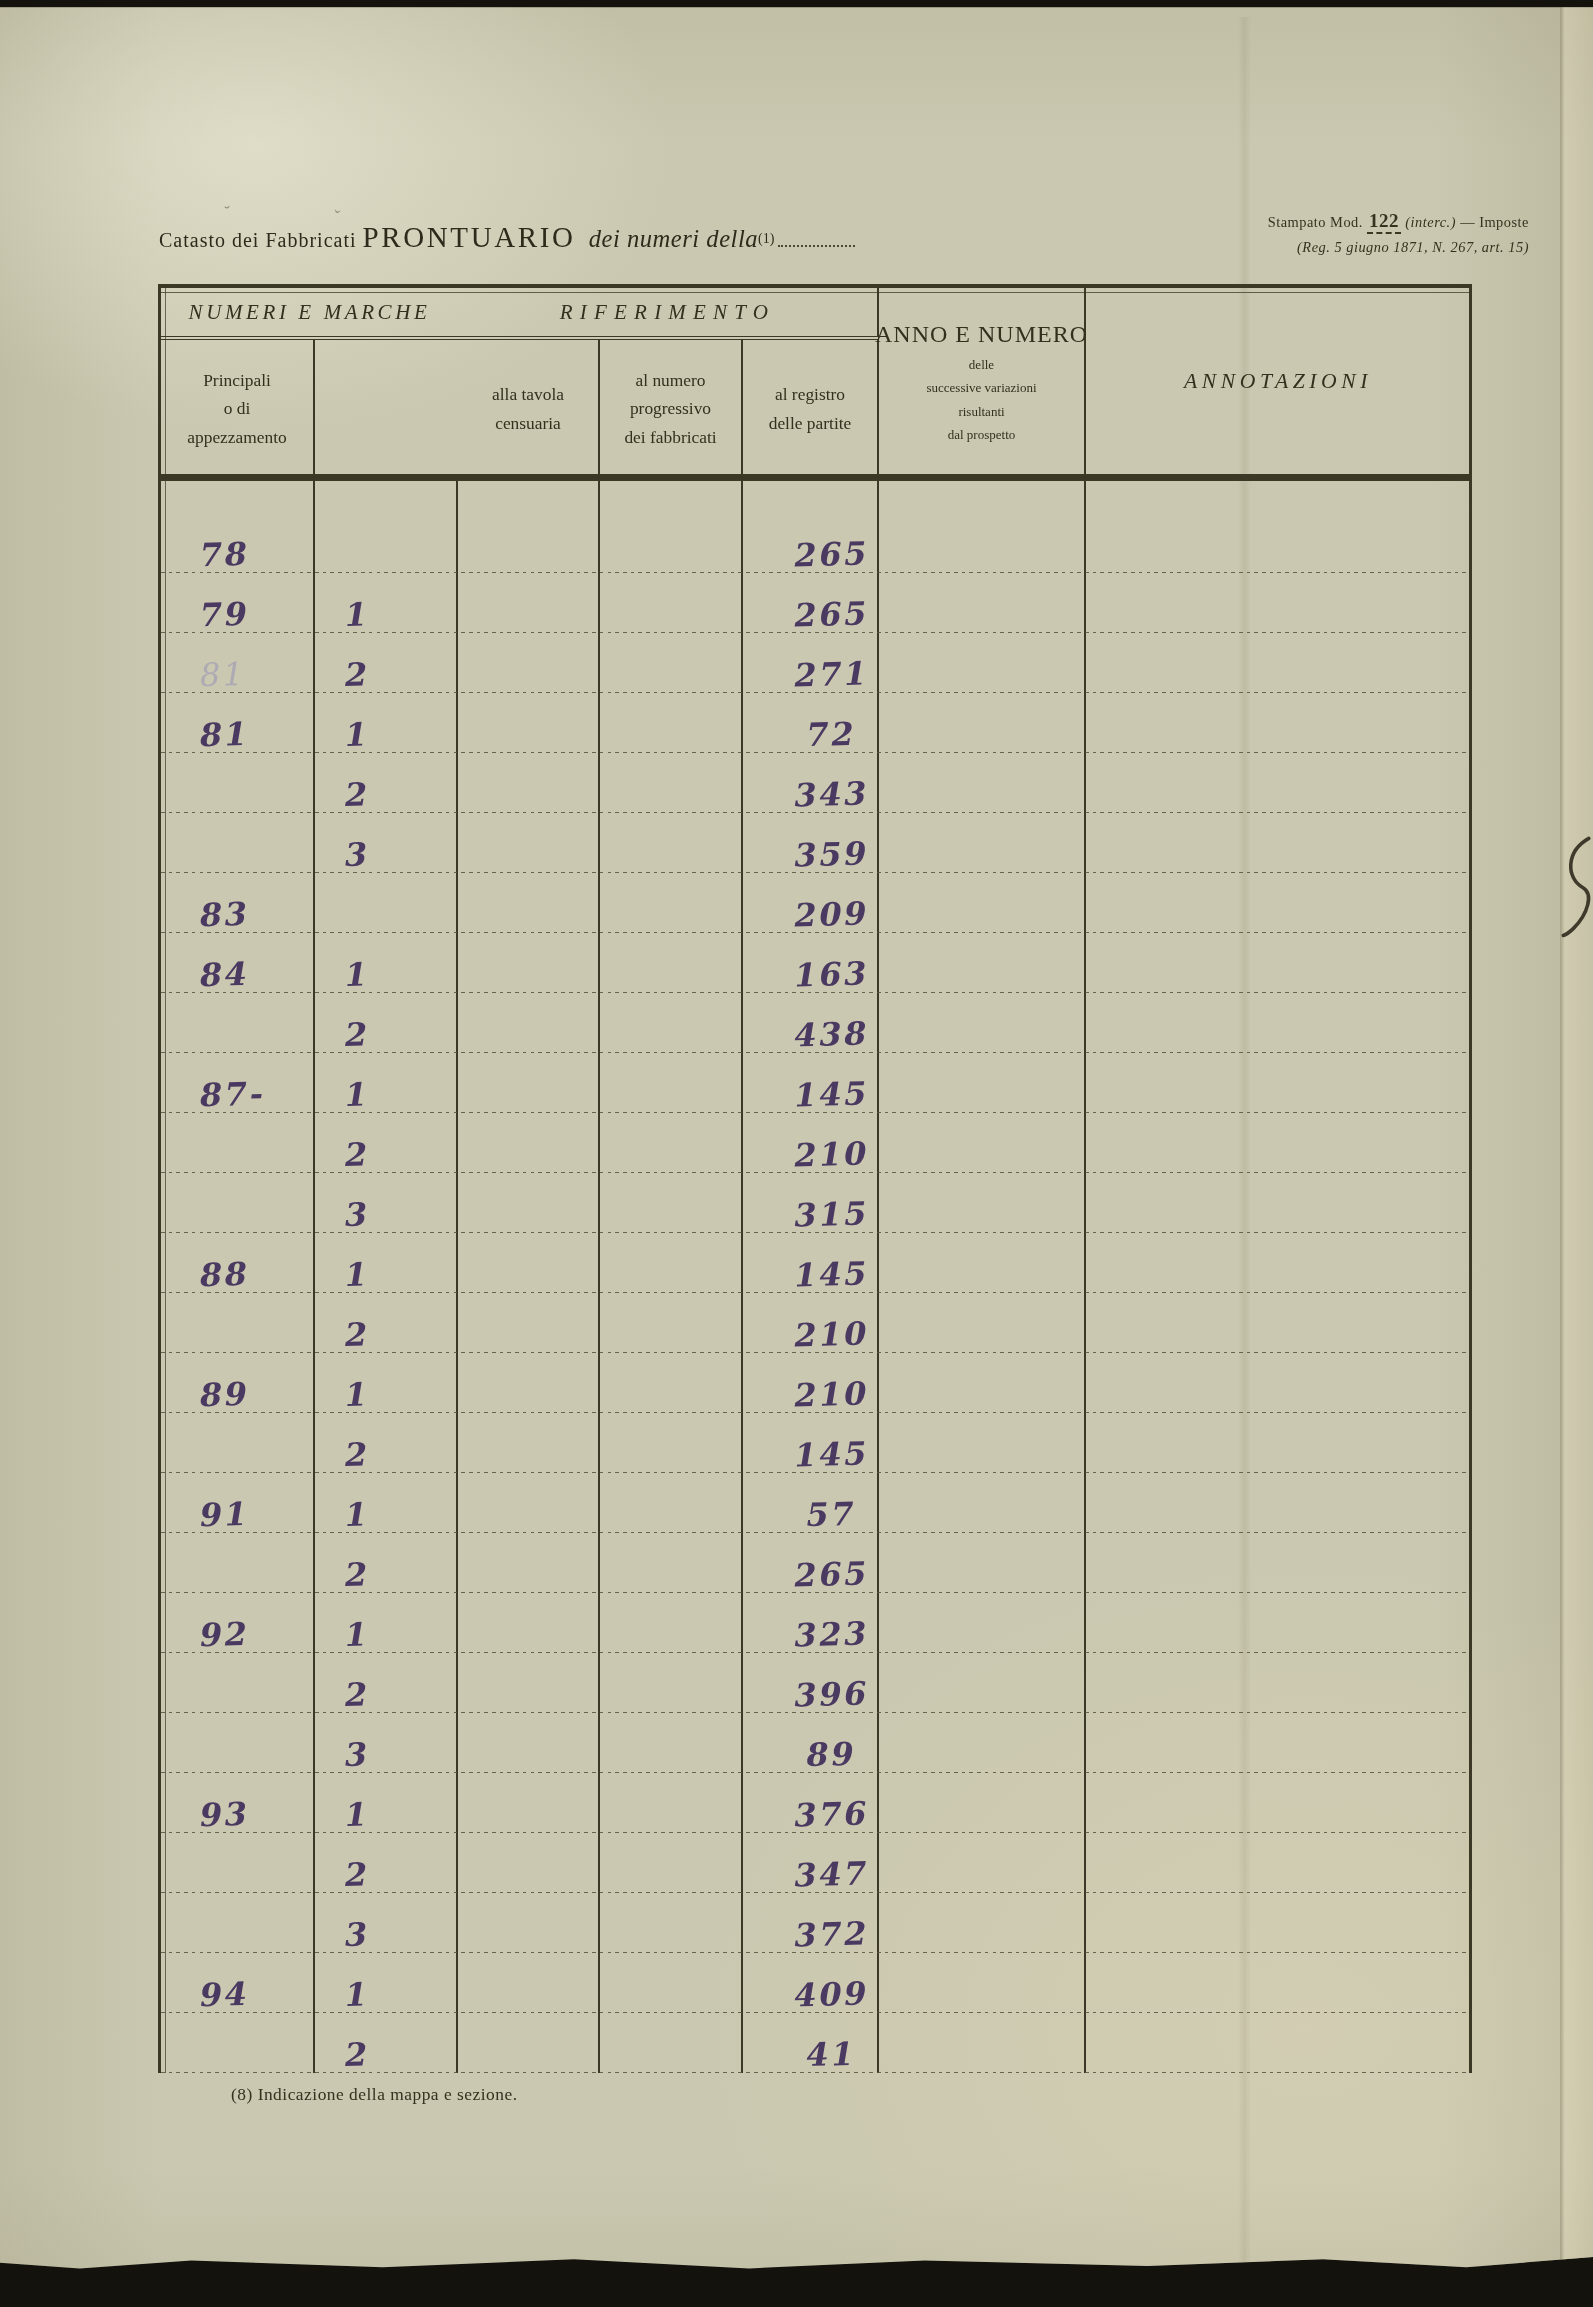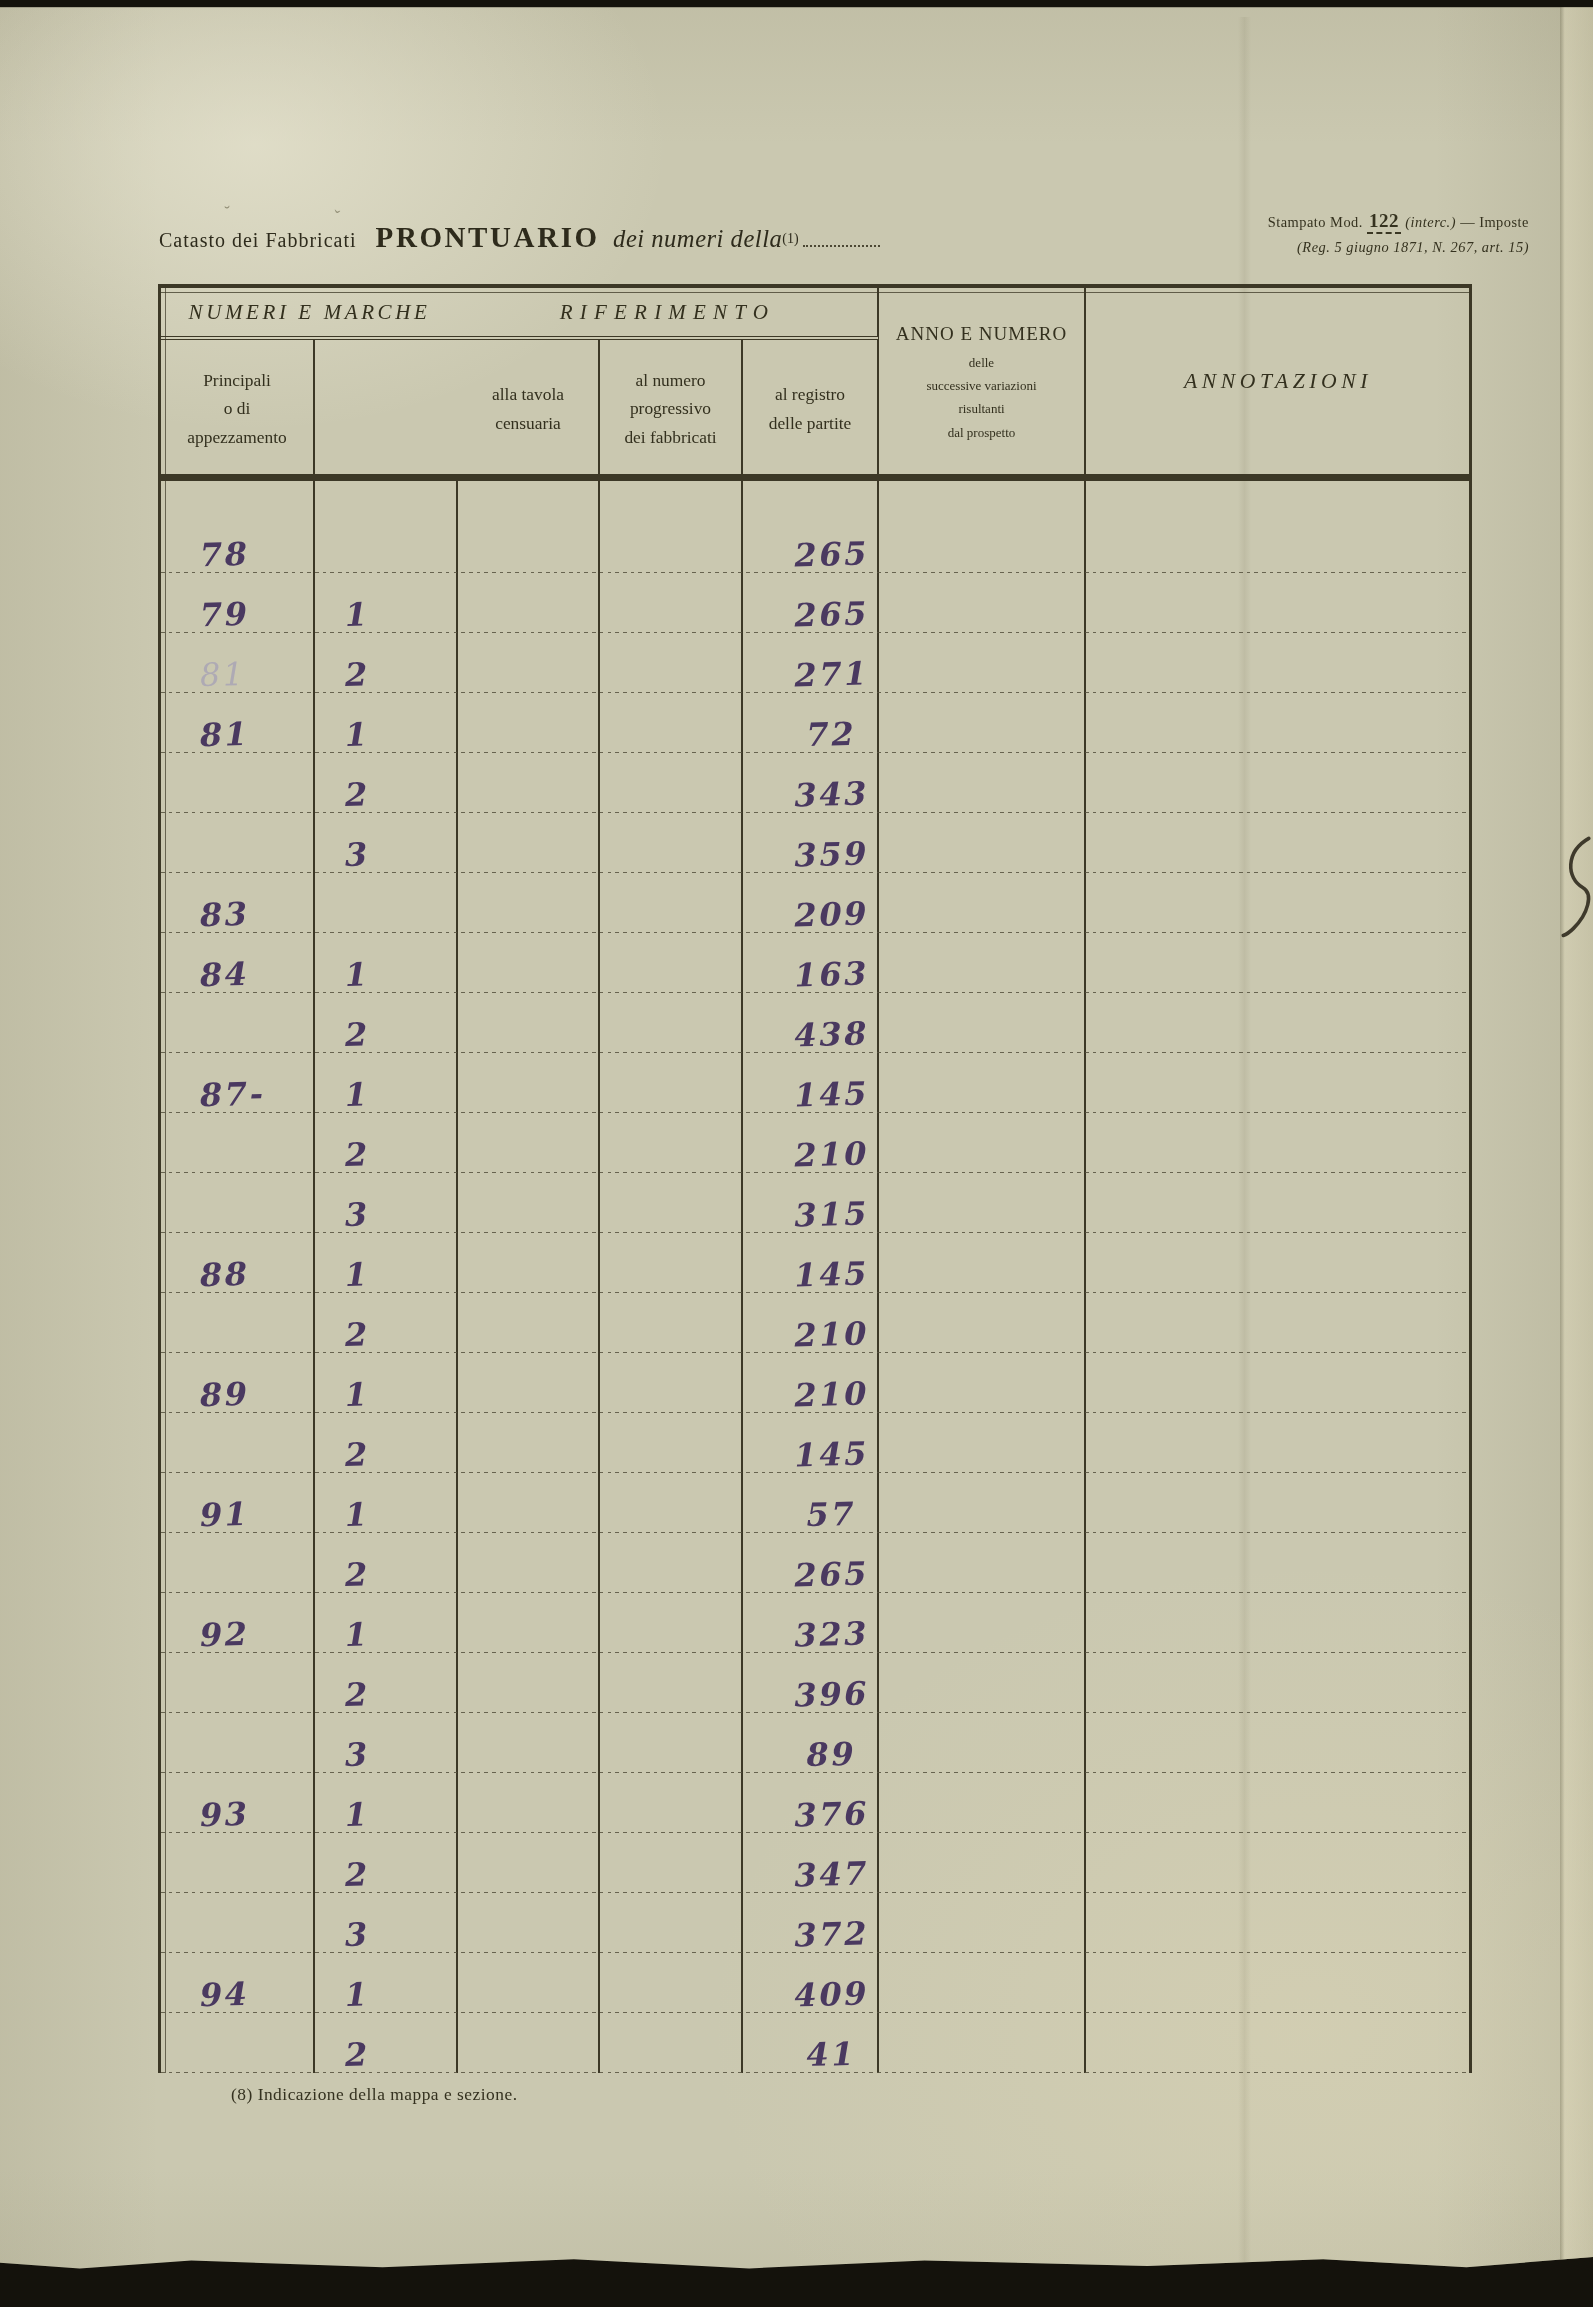--- a/index.html
+++ b/index.html
@@ -17,21 +17,21 @@
                       47% 98.4%,36% 98.0%,24% 98.35%,12% 98.05%,5% 98.4%,0 98.15%);
   }
   .fold-strip{position:absolute;left:1560px;top:0;width:34px;height:2298px;
     background:linear-gradient(90deg, rgba(90,85,58,.28), rgba(228,222,192,.45) 14%, rgba(214,208,176,.35));}
   .crease{position:absolute;left:1238px;top:10.3px;width:13.3px;height:2248px;
     background:linear-gradient(90deg, transparent, rgba(95,90,62,.10) 50%, transparent);}
   
   .doc-header{position:absolute;left:0;top:0;width:100%;}
   .title-line{position:absolute;left:159px;top:214px;width:924px;white-space:nowrap;color:#2e2b1c;}
   .t-cat{font-size:20px;letter-spacing:1px;}
-  .t-pront{font-size:29px;font-weight:bold;letter-spacing:2.6px;margin-left:17px;text-align:center;}
+  .t-pront{font-size:29px;font-weight:normal;letter-spacing:2.6px;margin-left:4px;text-align:center;}
   .t-ital{font-size:24.6px;font-style:italic;margin-left:11.3px;letter-spacing:0.5px;}
   .t-sup{font-size:14px;vertical-align:super;}
   .t-dots{display:inline-block;width:77px;height:20.5px;border-bottom:2.1px dotted #4c4834;margin-left:4.1px;}
   .tick{position:absolute;color:#565138;opacity:.55;font-size:17.4px;}
   .tick1{left:225px;top:195px;transform:rotate(-8deg);}
   .tick2{left:333px;top:199px;transform:rotate(14deg);}
   .stamp-block{position:absolute;left:1077px;top:203px;width:452px;color:#35321f;text-align:right;}
   .stamp-line1{font-size:14.4px;letter-spacing:0.5px;}
   .stamp-num{font-size:19px;font-weight:bold;border-bottom:2.1px dashed #3a3723;padding:0 2.1px 0.5px 2.1px;}
   .stamp-ital{font-style:italic;}
@@ -46,21 +46,21 @@
     grid-template-rows:52px 134px;border-bottom:7.7px solid #3c3826;position:relative;}
   .gh{grid-row:1;display:flex;align-items:center;justify-content:center;
     font-size:21px;letter-spacing:3.6px;border-bottom:4.1px double #3c3826;white-space:nowrap;font-style:italic;}
   .gh-numeri{grid-column:1/3;}
   .gh-rif{grid-column:3/6;letter-spacing:7.2px;border-right:2.6px solid #3c3826;}
   .sh{grid-row:2;display:flex;align-items:center;justify-content:center;text-align:center;
     font-size:17.4px;line-height:1.65;white-space:pre-line;padding-top:3.1px;}
   .br{border-right:2.6px solid #3c3826;}
   .anno-cell{grid-column:6;grid-row:1/3;display:flex;flex-direction:column;align-items:center;
     justify-content:center;text-align:center;border-right:2.6px solid #3c3826;padding-top:5.1px;}
-  .anno-title{font-size:19px;letter-spacing:1px;margin-bottom:5.1px;white-space:nowrap;text-align:right;}
+  .anno-title{font-size:24px;letter-spacing:1px;margin-bottom:5.1px;white-space:nowrap;text-align:right;}
   .anno-rest{font-size:13px;line-height:1.8;white-space:pre-line;}
   .annot-cell{grid-column:7;grid-row:1/3;display:flex;align-items:center;justify-content:center;
     font-size:21.6px;font-style:italic;letter-spacing:4.6px;}
   
   .tbody{position:relative;}
   .row{display:grid;grid-template-columns:154px 143px 142px 143px 136px 207px 384px;
     height:60px;position:relative;}
   .row:first-child{height:92px;}
   .row::after{content:"";position:absolute;left:0;right:0;bottom:0;height:1.5px;
     background:repeating-linear-gradient(90deg,#56523e 0 3.6px,transparent 3.6px 7.7px);opacity:.85;}

